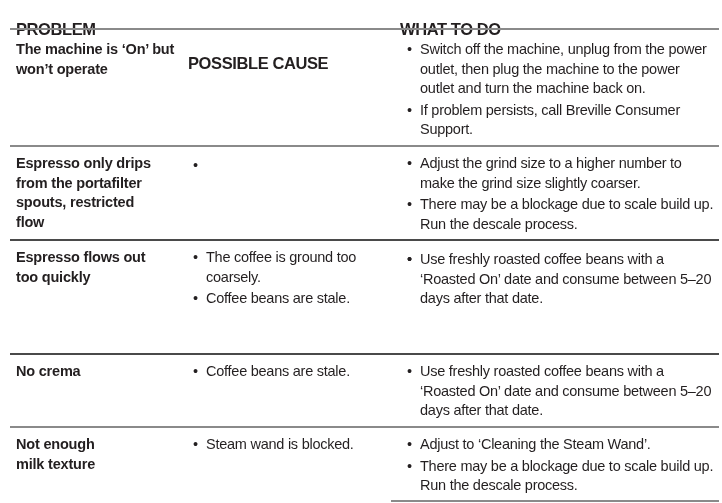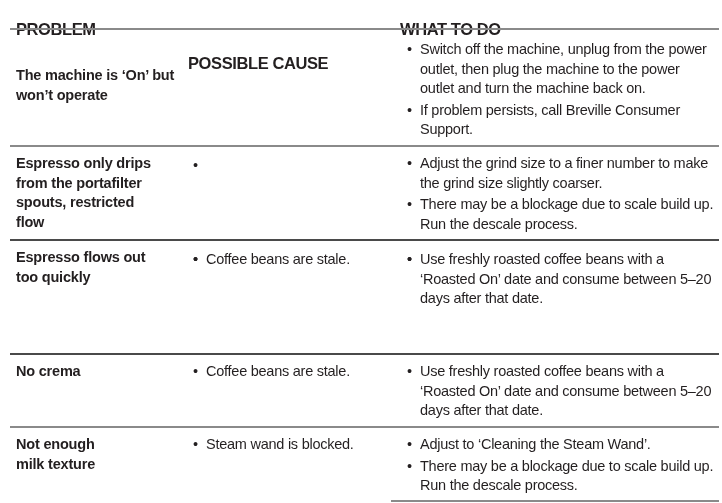--- a/index.html
+++ b/index.html
@@ -45,49 +45,49 @@
 </div>
 
 <div class="rule" style="left:10px; width:709px; top:28px;"></div>
 <div class="rule" style="left:10px; width:709px; top:145px;"></div>
 <div class="rule" style="left:10px; width:709px; top:239px; background:#4a4a4a;"></div>
 <div class="rule" style="left:10px; width:709px; top:353px; background:#4a4a4a;"></div>
 <div class="rule" style="left:10px; width:709px; top:426px;"></div>
 <div class="rule" style="left:391px; width:328px; top:500px;"></div>
 
 <div class="row" style="top:40px;">
-  <div class="problem" style="width:160px;margin-top:26px;">The machine is ‘On’ but won’t operate</div>
+  <div class="problem" style="width:160px;">The machine is ‘On’ but won’t operate</div>
   <div class="col action">
     <ul>
       <li><span class="bullet">•</span><span>Switch off the machine, unplug from the power outlet, then plug the machine to the power outlet and turn the machine back on.</span></li>
       <li><span class="bullet">•</span><span>If problem persists, call Breville Consumer Support.</span></li>
     </ul>
   </div>
 </div>
 
 <div class="row" style="top:154px;">
   <div class="problem" style="width:150px;">Espresso only drips from the portafilter spouts, restricted flow</div>
   <div class="col cause">
     <ul>
       <li><span class="bullet">•</span></li>
     </ul>
   </div>
   <div class="col action">
     <ul>
-      <li><span class="bullet">•</span><span>Adjust the grind size to a finer number to make the grind size slightly coarser.</span></li>
+      <li><span class="bullet">•</span><span>Adjust the grind size to a higher number to make the grind size slightly coarser.</span></li>
       <li><span class="bullet">•</span><span>There may be a blockage due to scale build up. Run the descale process.</span></li>
     </ul>
   </div>
 </div>
 
 <div class="row" style="top:248px;">
   <div class="problem" style="width:130px;">Espresso flows out too quickly</div>
   <div class="col cause" style="width:185px;">
     <ul>
-      <li><span class="bullet">•</span></li>
+      <li><span class="bullet">•</span><span>The coffee is ground too coarsely.</span></li>
       <li><span class="bullet">•</span><span>Coffee beans are stale.</span></li>
     </ul>
   </div>
   <div class="col action">
     <ul>
       <li><span class="bullet">•</span></li>
       <li><span class="bullet">•</span><span>Use freshly roasted coffee beans with a ‘Roasted On’ date and consume between 5–20 days after that date.</span></li>
     </ul>
   </div>
 </div>

